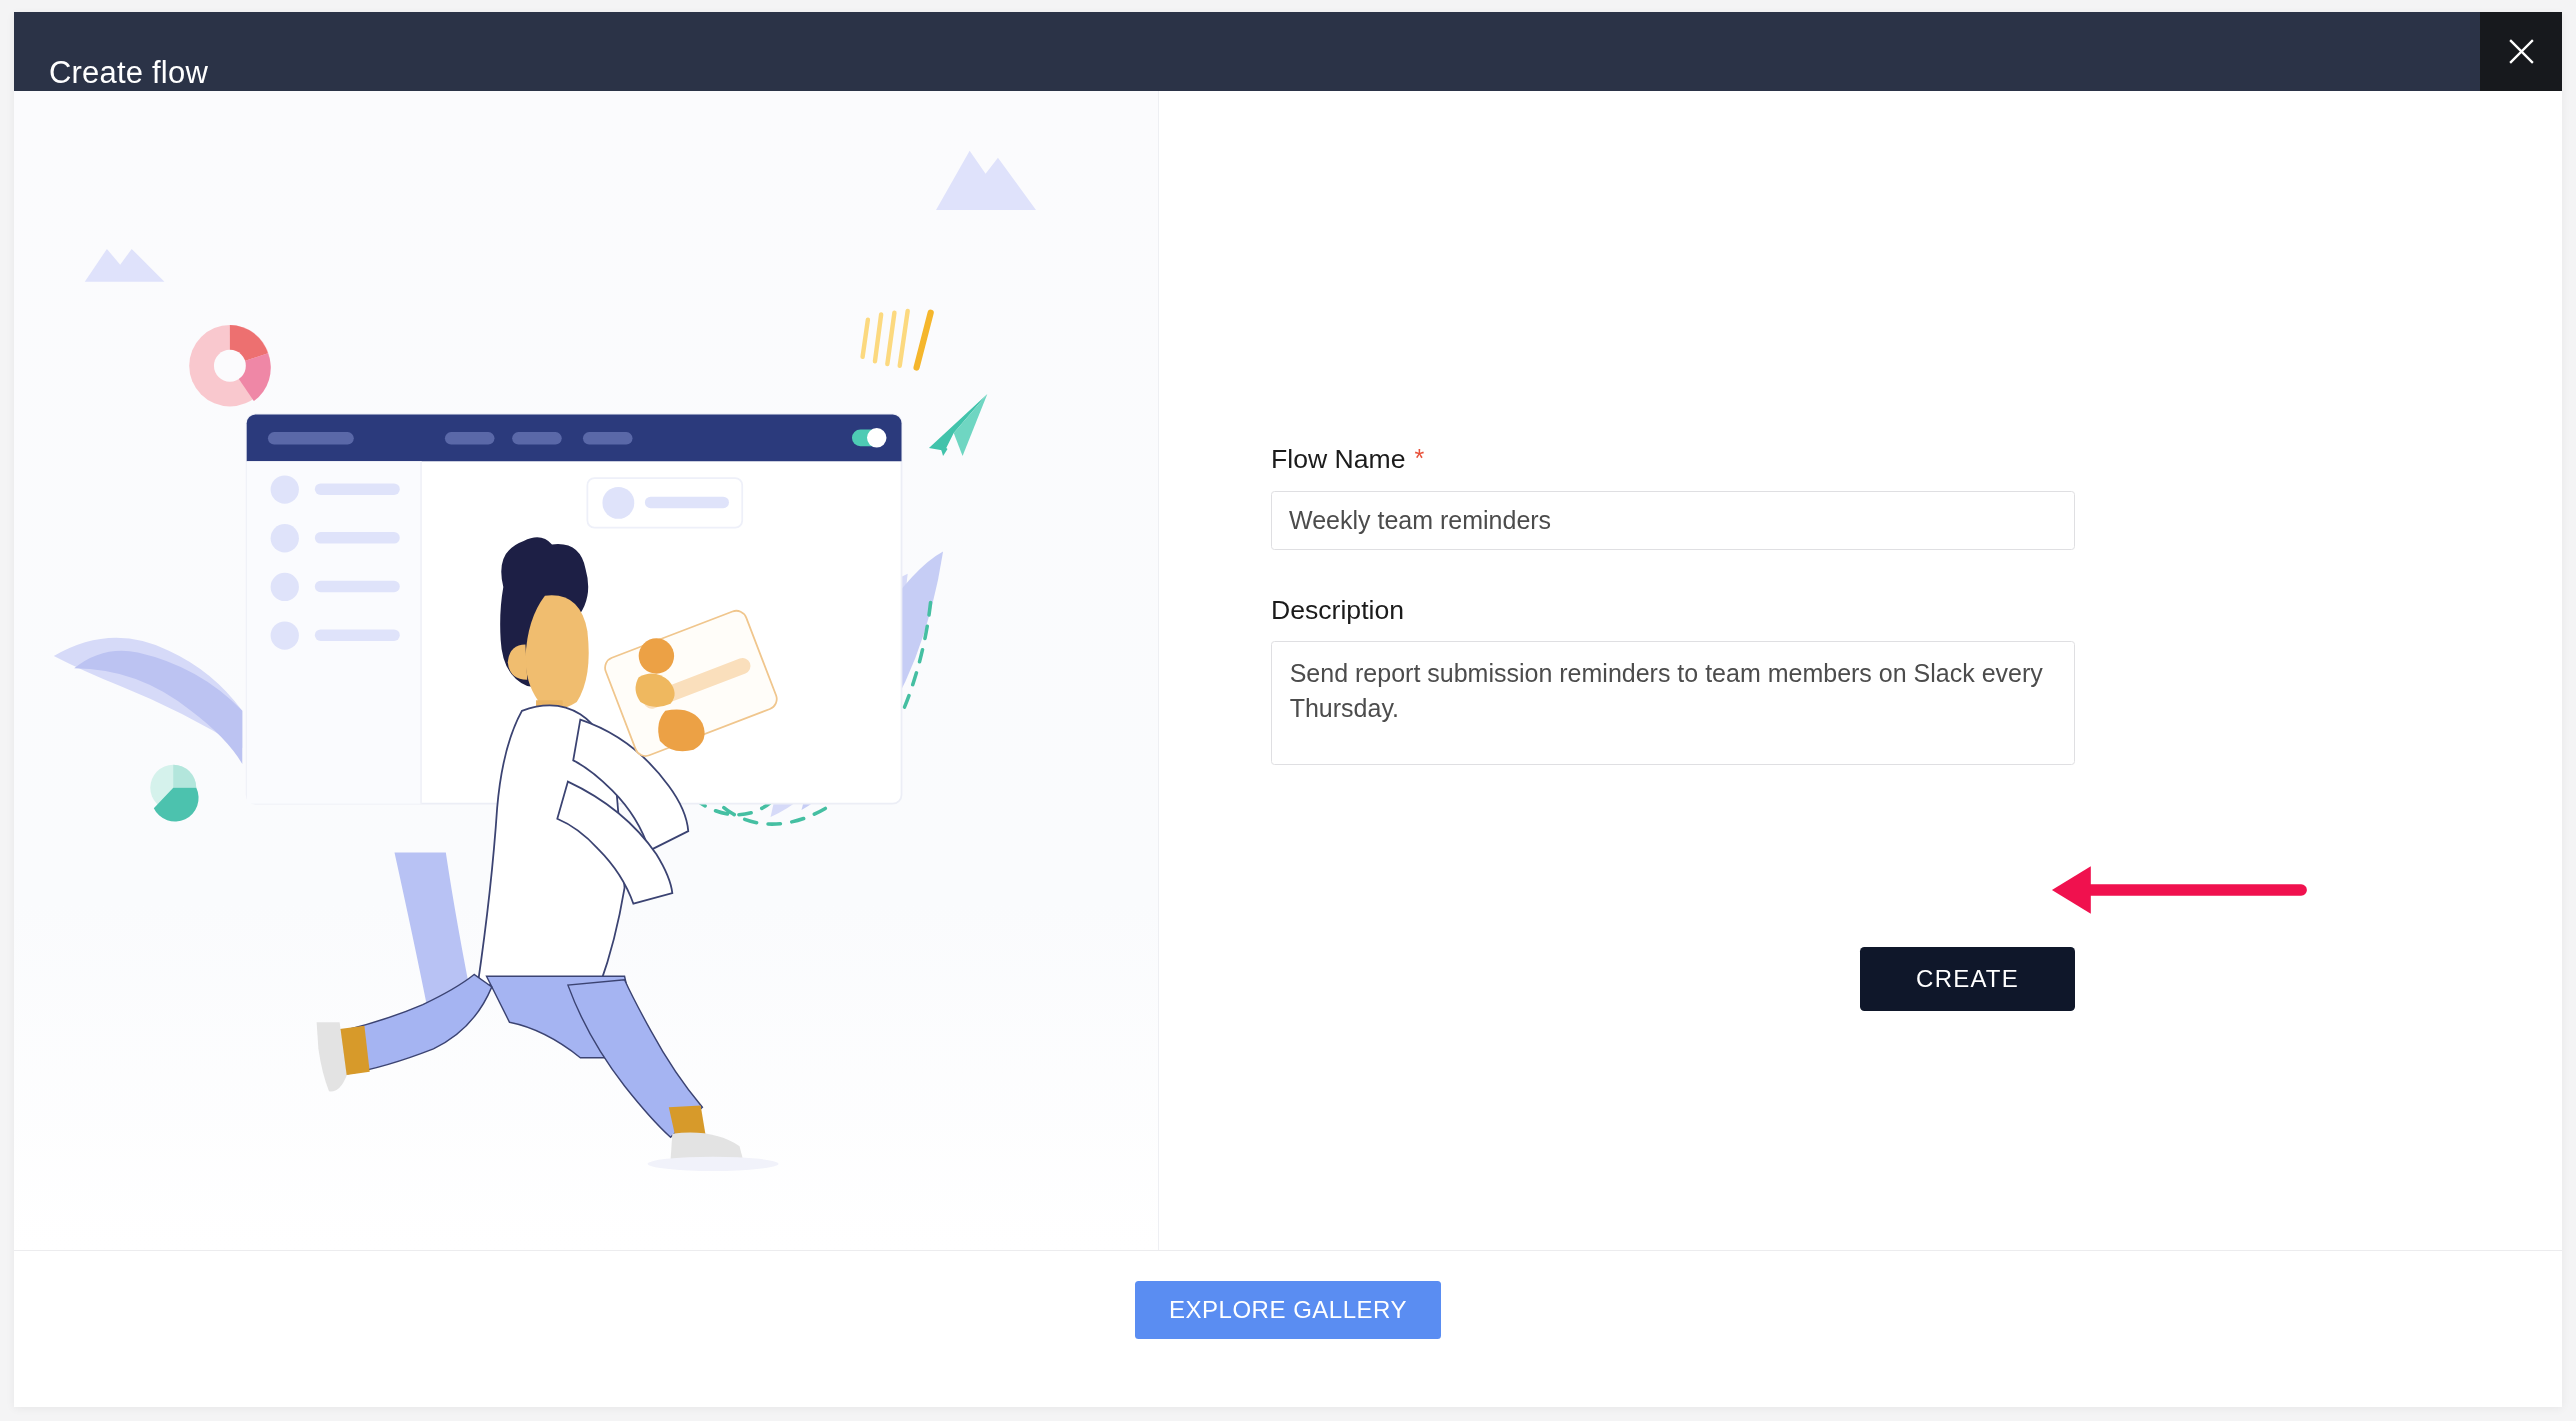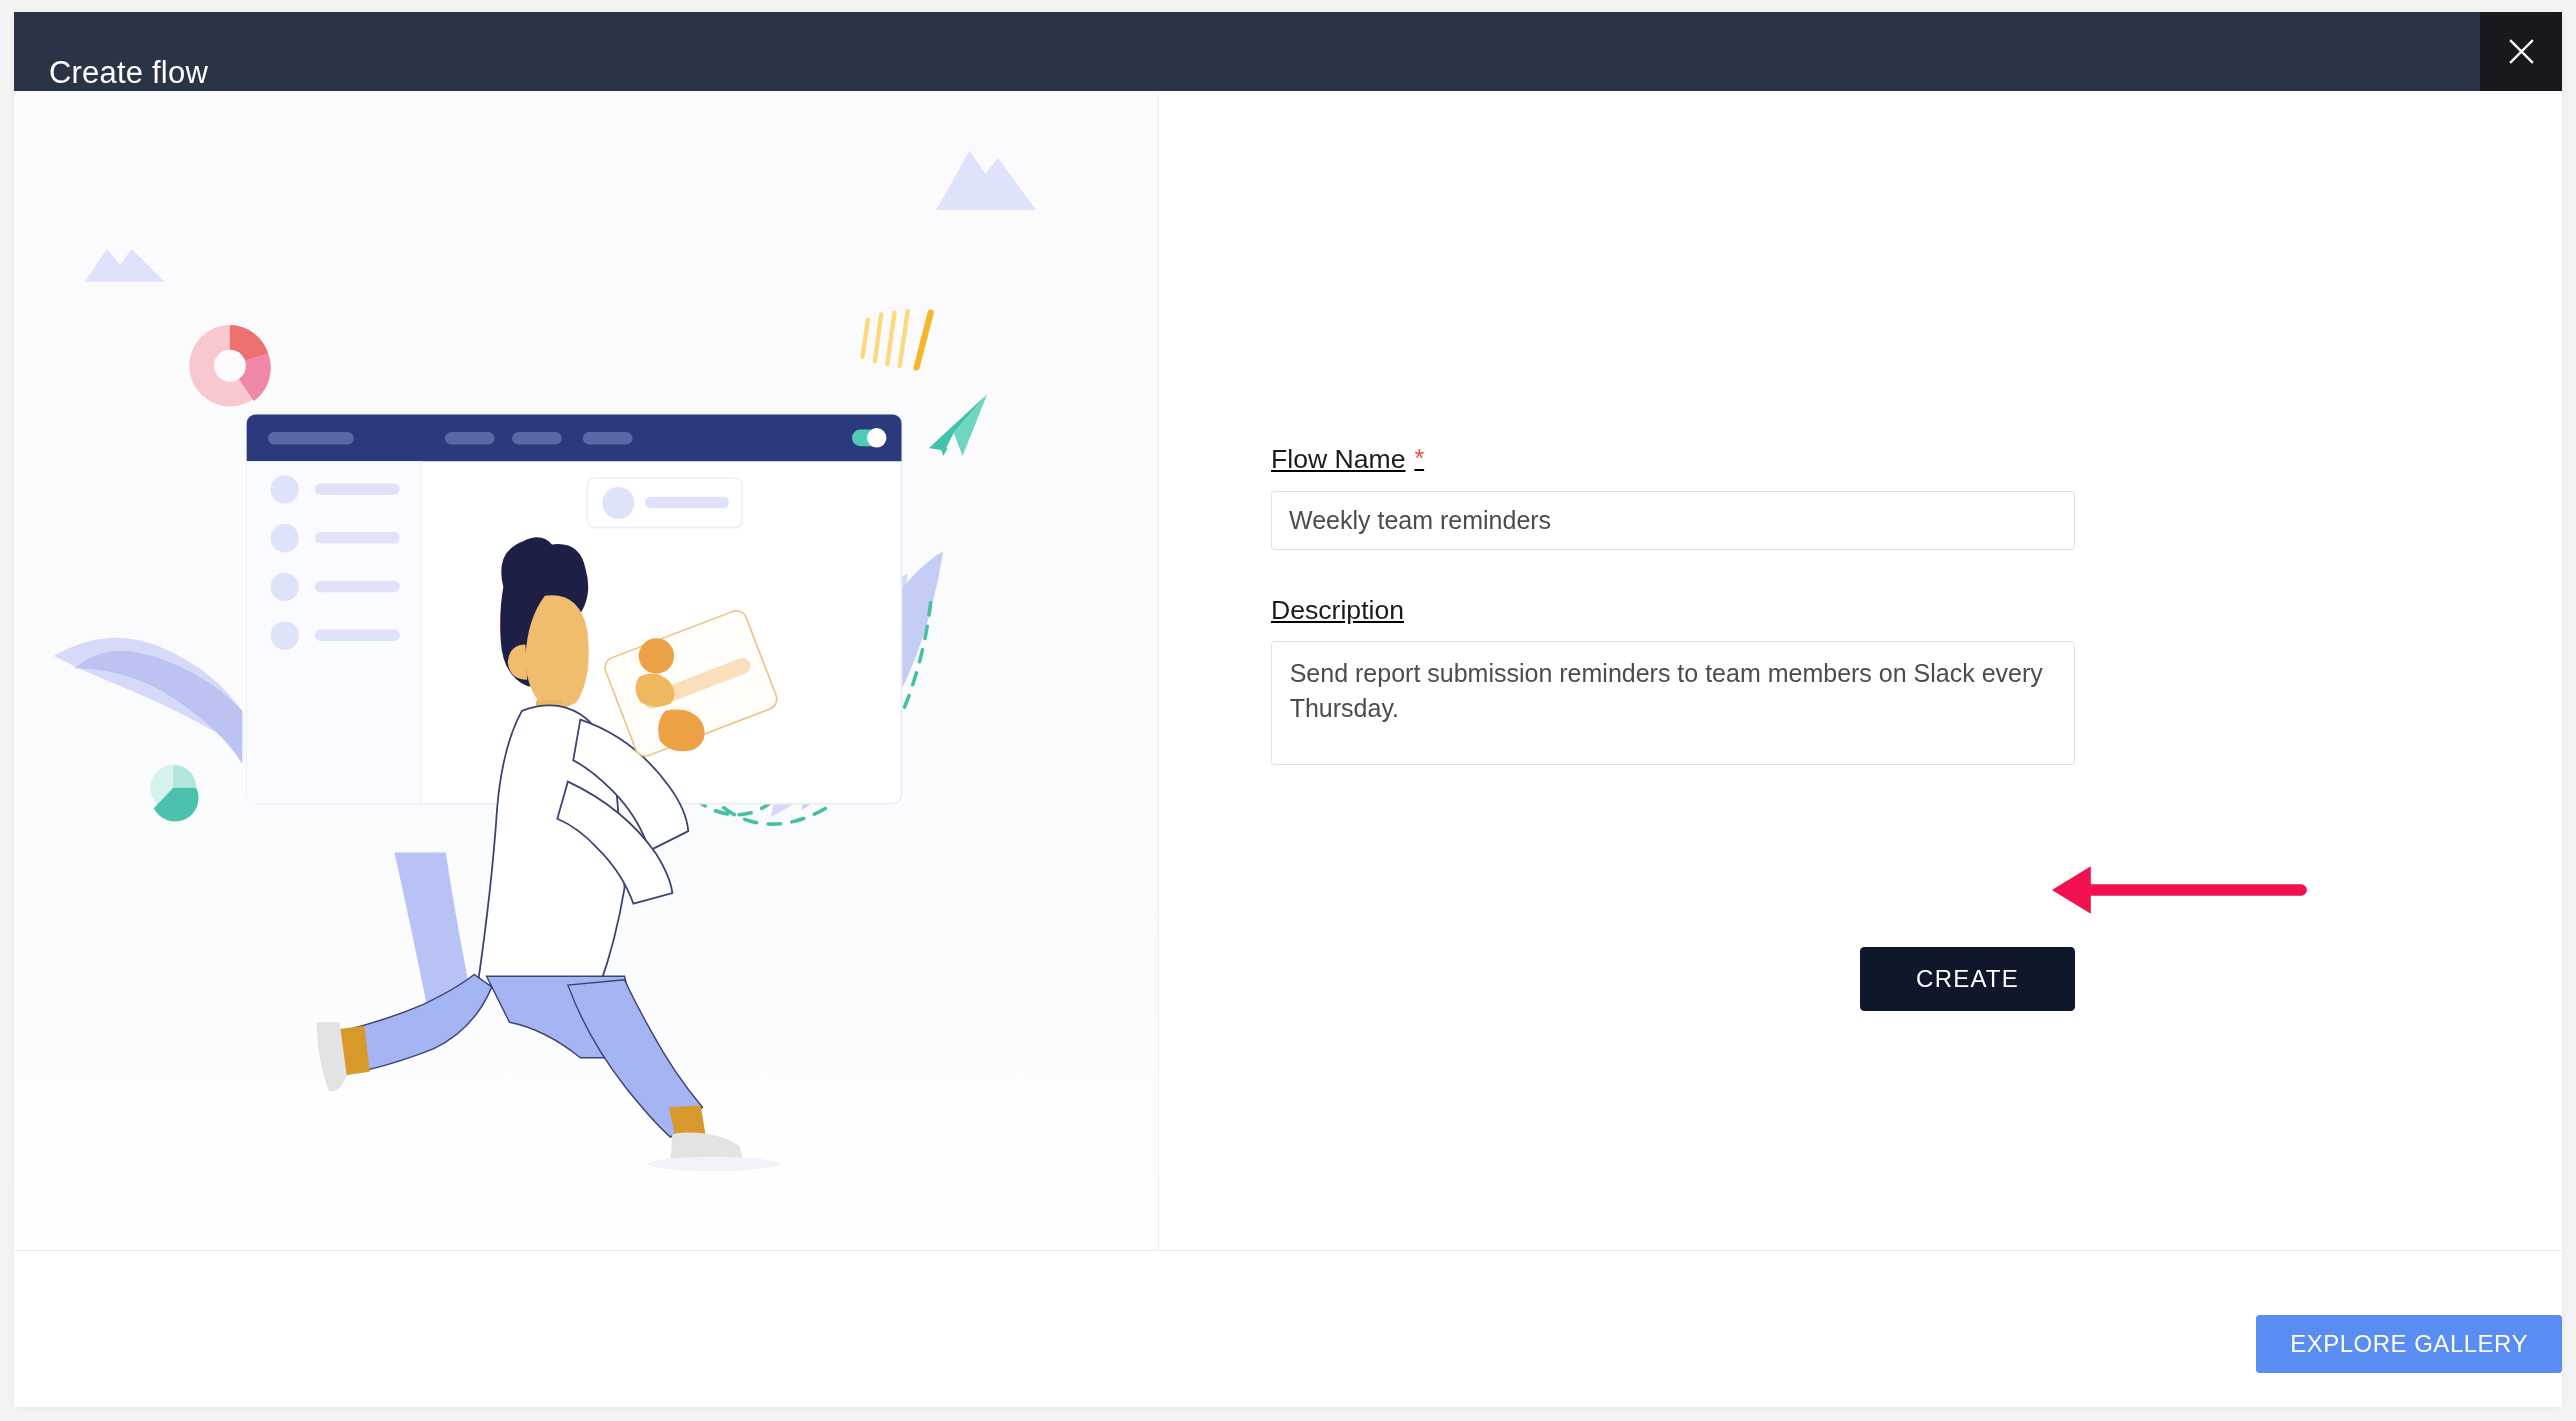--- a/index.html
+++ b/index.html
@@ -93,21 +93,21 @@
     height: 1160px;
   }
 
   
   .form-wrap {
     position: absolute;
     left: 112px;
     top: 354px;
     width: 804px;
   }
-  .field { margin-bottom: 46px; text-decoration: underline; }
+  .field { margin-bottom: 46px; }
   .field:last-of-type { margin-bottom: 0; }
   .field-label {
     font-size: 26.6px;
     color: #1b1b1b;
     font-weight: 400;
     margin-bottom: 16px;
     display: flex;
     align-items: flex-start;
     line-height: 1.1;
   }
@@ -181,22 +181,23 @@
   
   .footer {
     position: absolute;
     left: 0;
     top: 1238px;
     width: 2548px;
     height: 157px;
     background: #ffffff;
     border-top: 0.9px solid #ececee;
     display: flex;
+    flex-direction: column;
     align-items: center;
-    justify-content: flex-end;
+    justify-content: flex-start;
     padding-top: 30px;
   }
   .gallery-btn {
     background: #5a8df2;
     color: #ffffff;
     border: none;
     border-radius: 3.5px;
     height: 58px;
     padding: 0 34px;
     font-family: "Liberation Sans", sans-serif;

